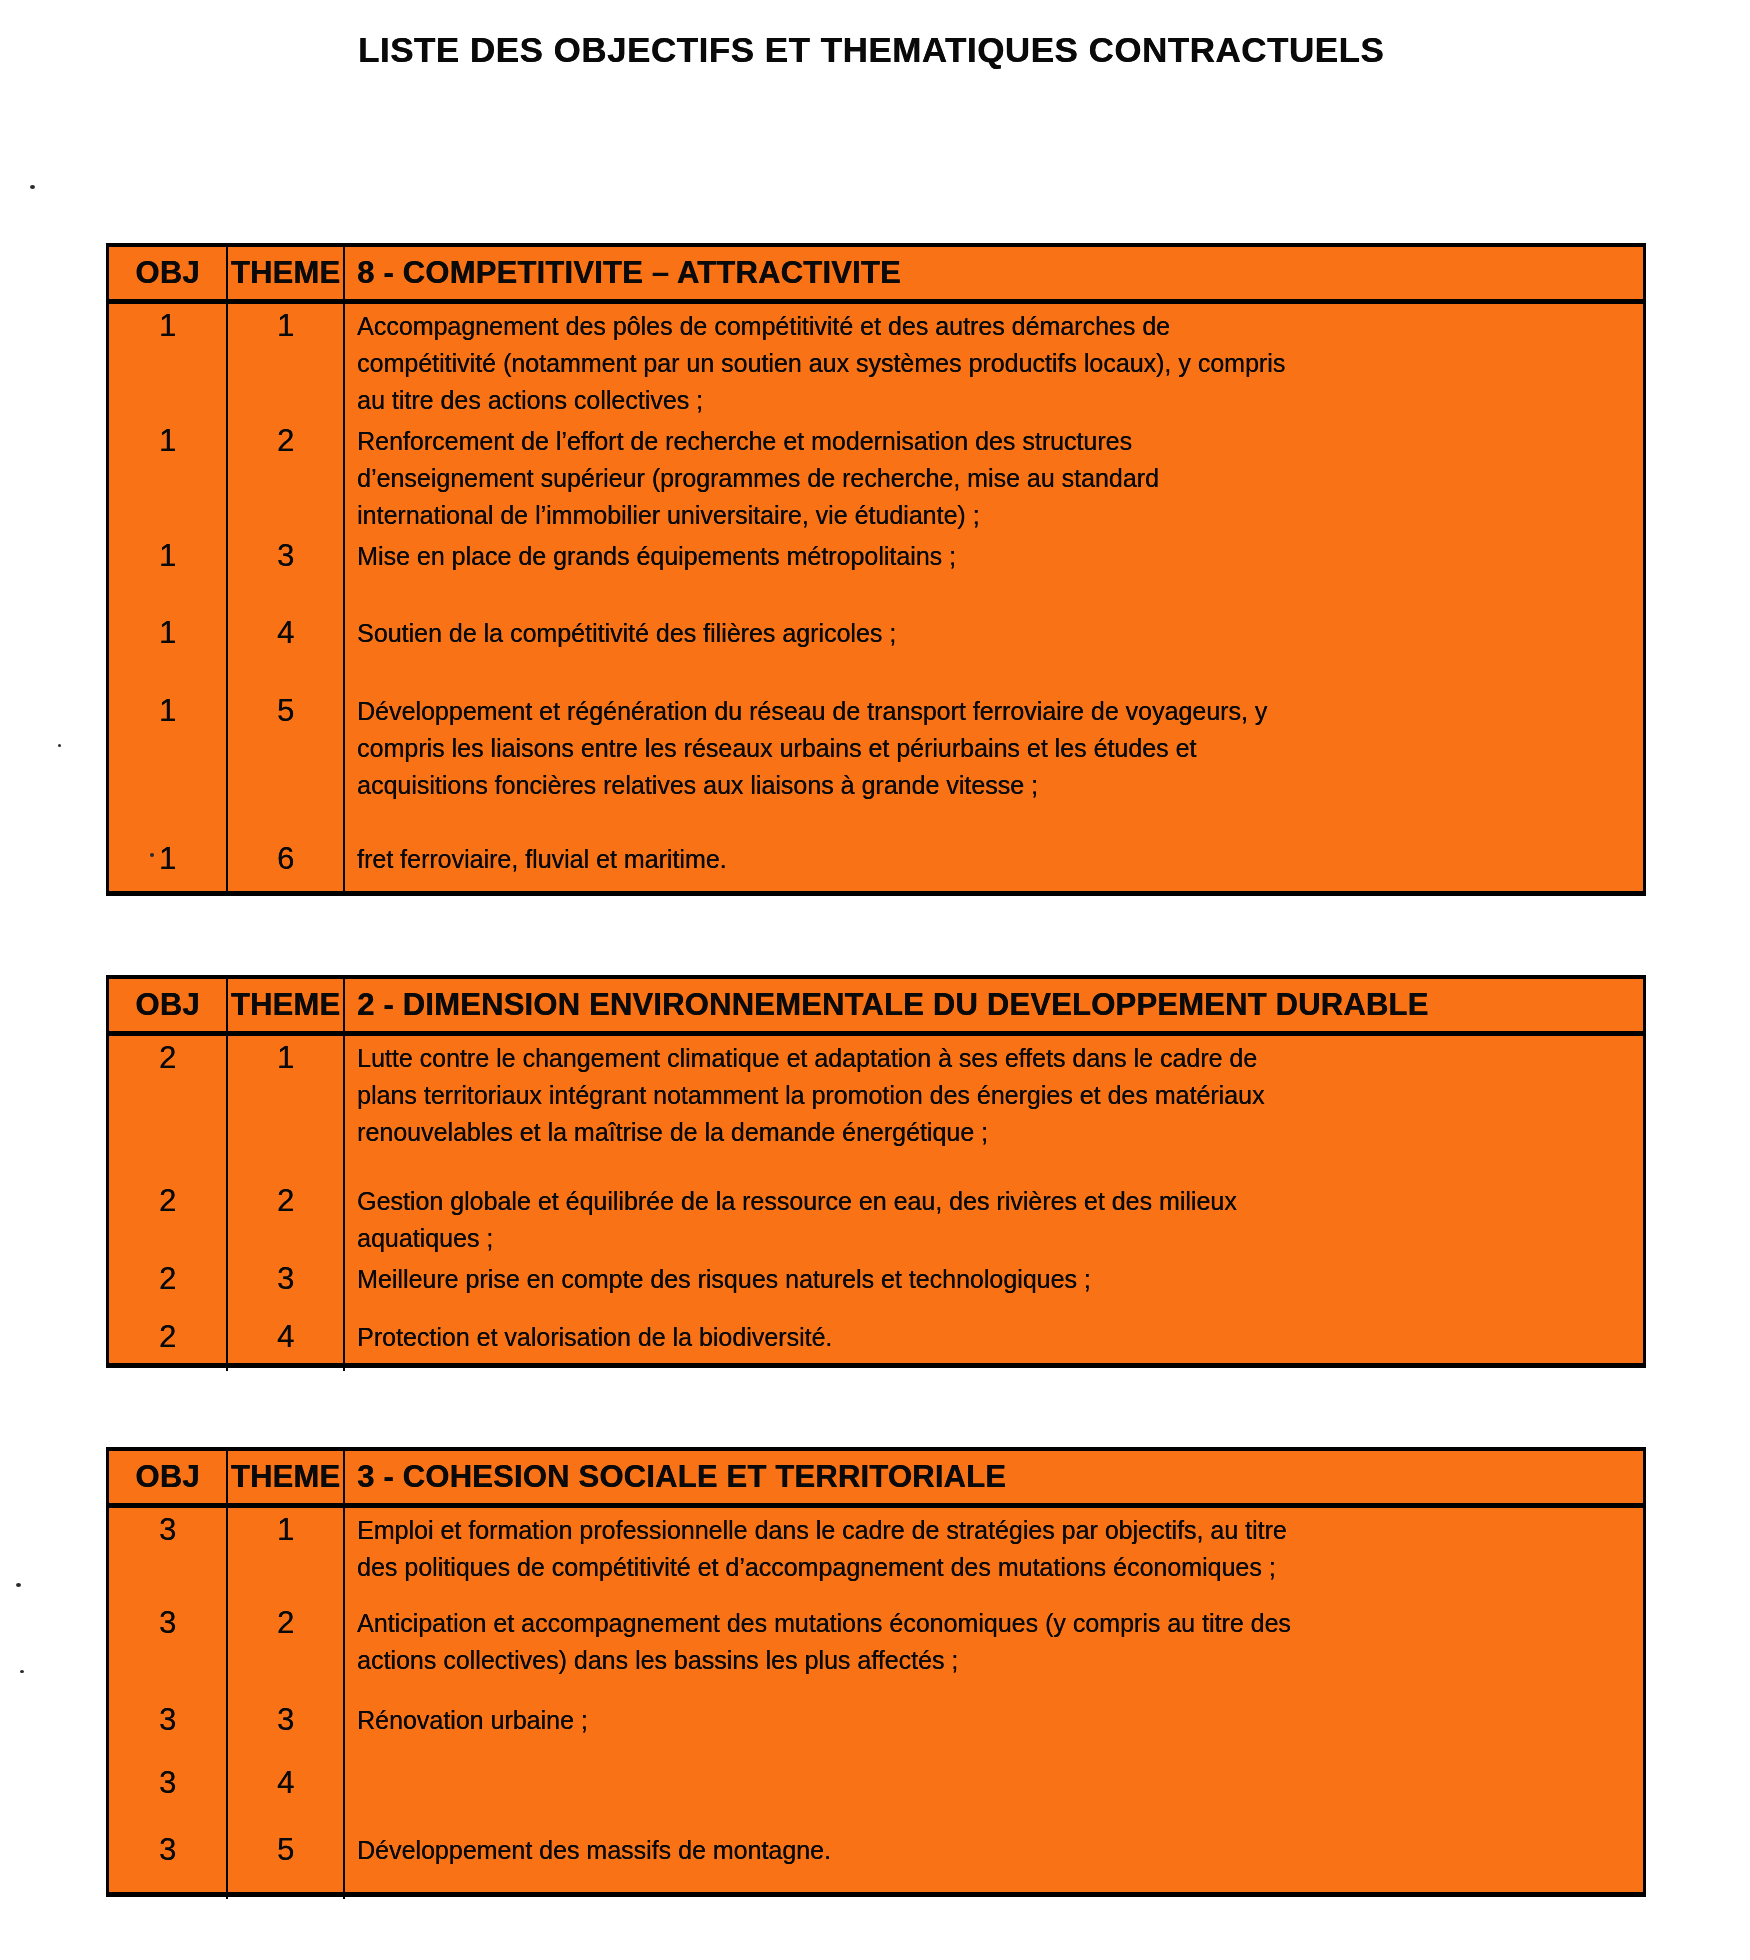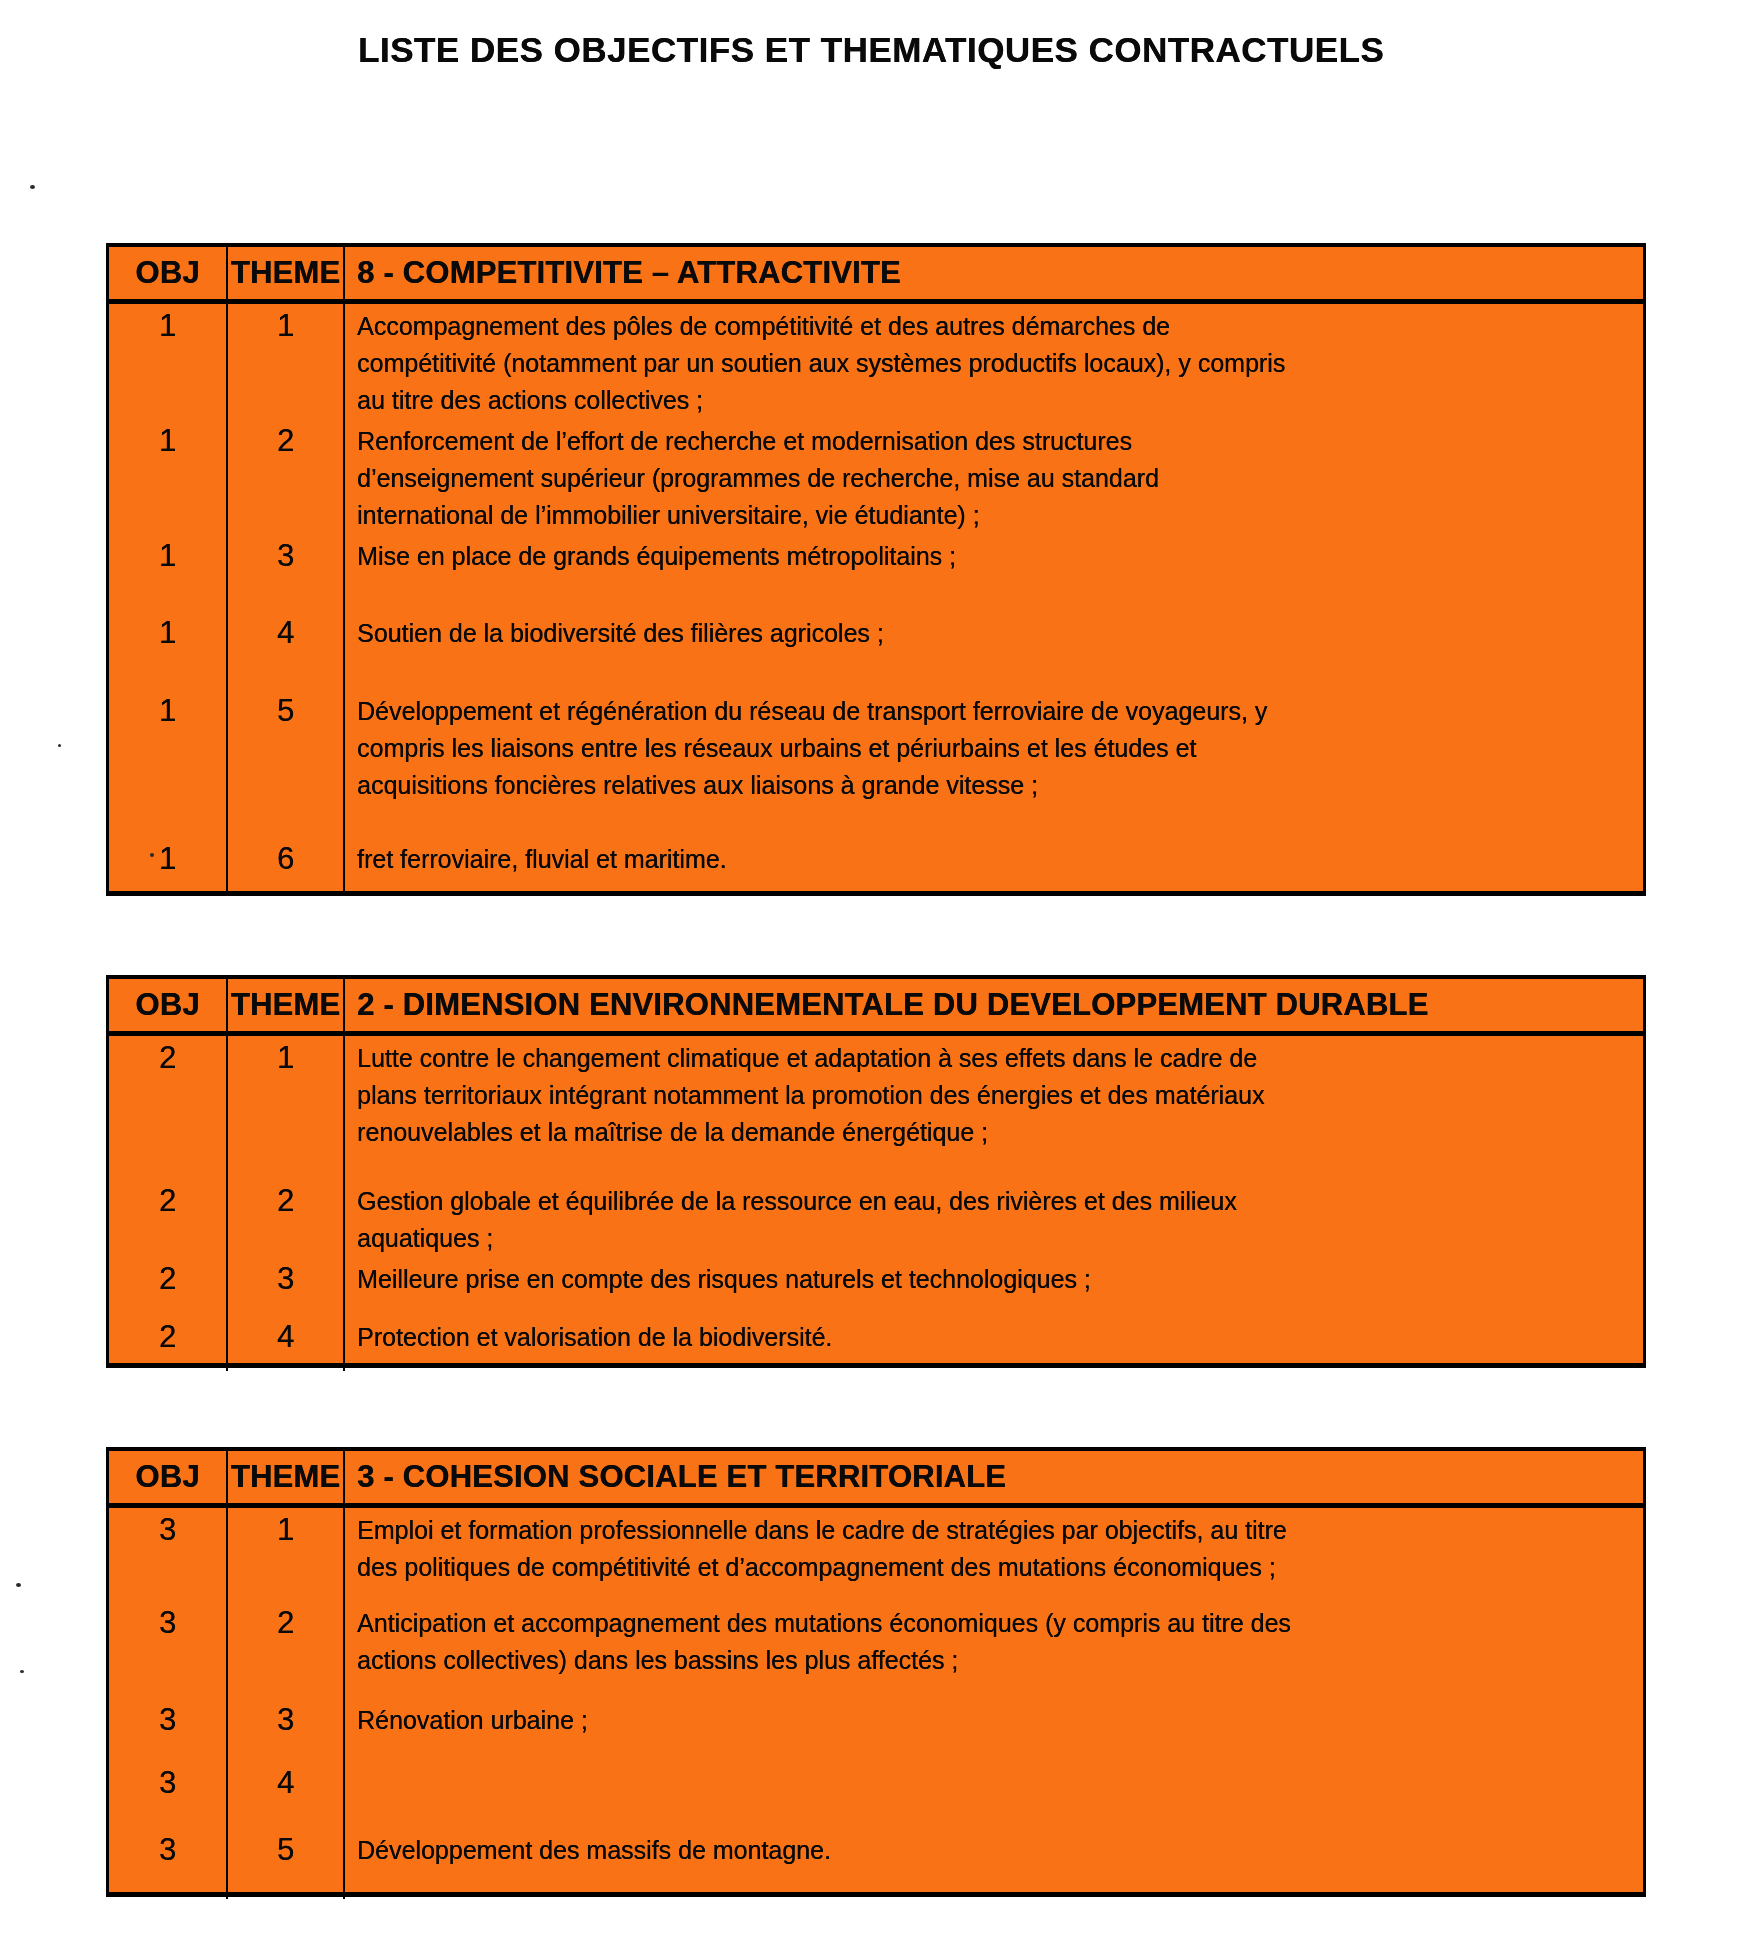--- a/index.html
+++ b/index.html
@@ -97,21 +97,21 @@
 international de l’immobilier universitaire, vie étudiante) ;</div>
       </div>
       <div class="trow" style="min-height:77px;">
         <div class="cell col-obj num">1</div>
         <div class="cell col-theme num">3</div>
         <div class="cell col-text desc">Mise en place de grands équipements métropolitains ;</div>
       </div>
       <div class="trow" style="min-height:78px;">
         <div class="cell col-obj num">1</div>
         <div class="cell col-theme num">4</div>
-        <div class="cell col-text desc">Soutien de la biodiversité des filières agricoles ;</div>
+        <div class="cell col-text desc">Soutien de la compétitivité des filières agricoles ;</div>
       </div>
       <div class="trow" style="min-height:148px;">
         <div class="cell col-obj num">1</div>
         <div class="cell col-theme num">5</div>
         <div class="cell col-text desc">Développement et régénération du réseau de transport ferroviaire de voyageurs, y
 compris les liaisons entre les réseaux urbains et périurbains et les études et
 acquisitions foncières relatives aux liaisons à grande vitesse ;</div>
       </div>
       <div class="trow" style="min-height:57px;">
         <div class="cell col-obj num">1</div>

